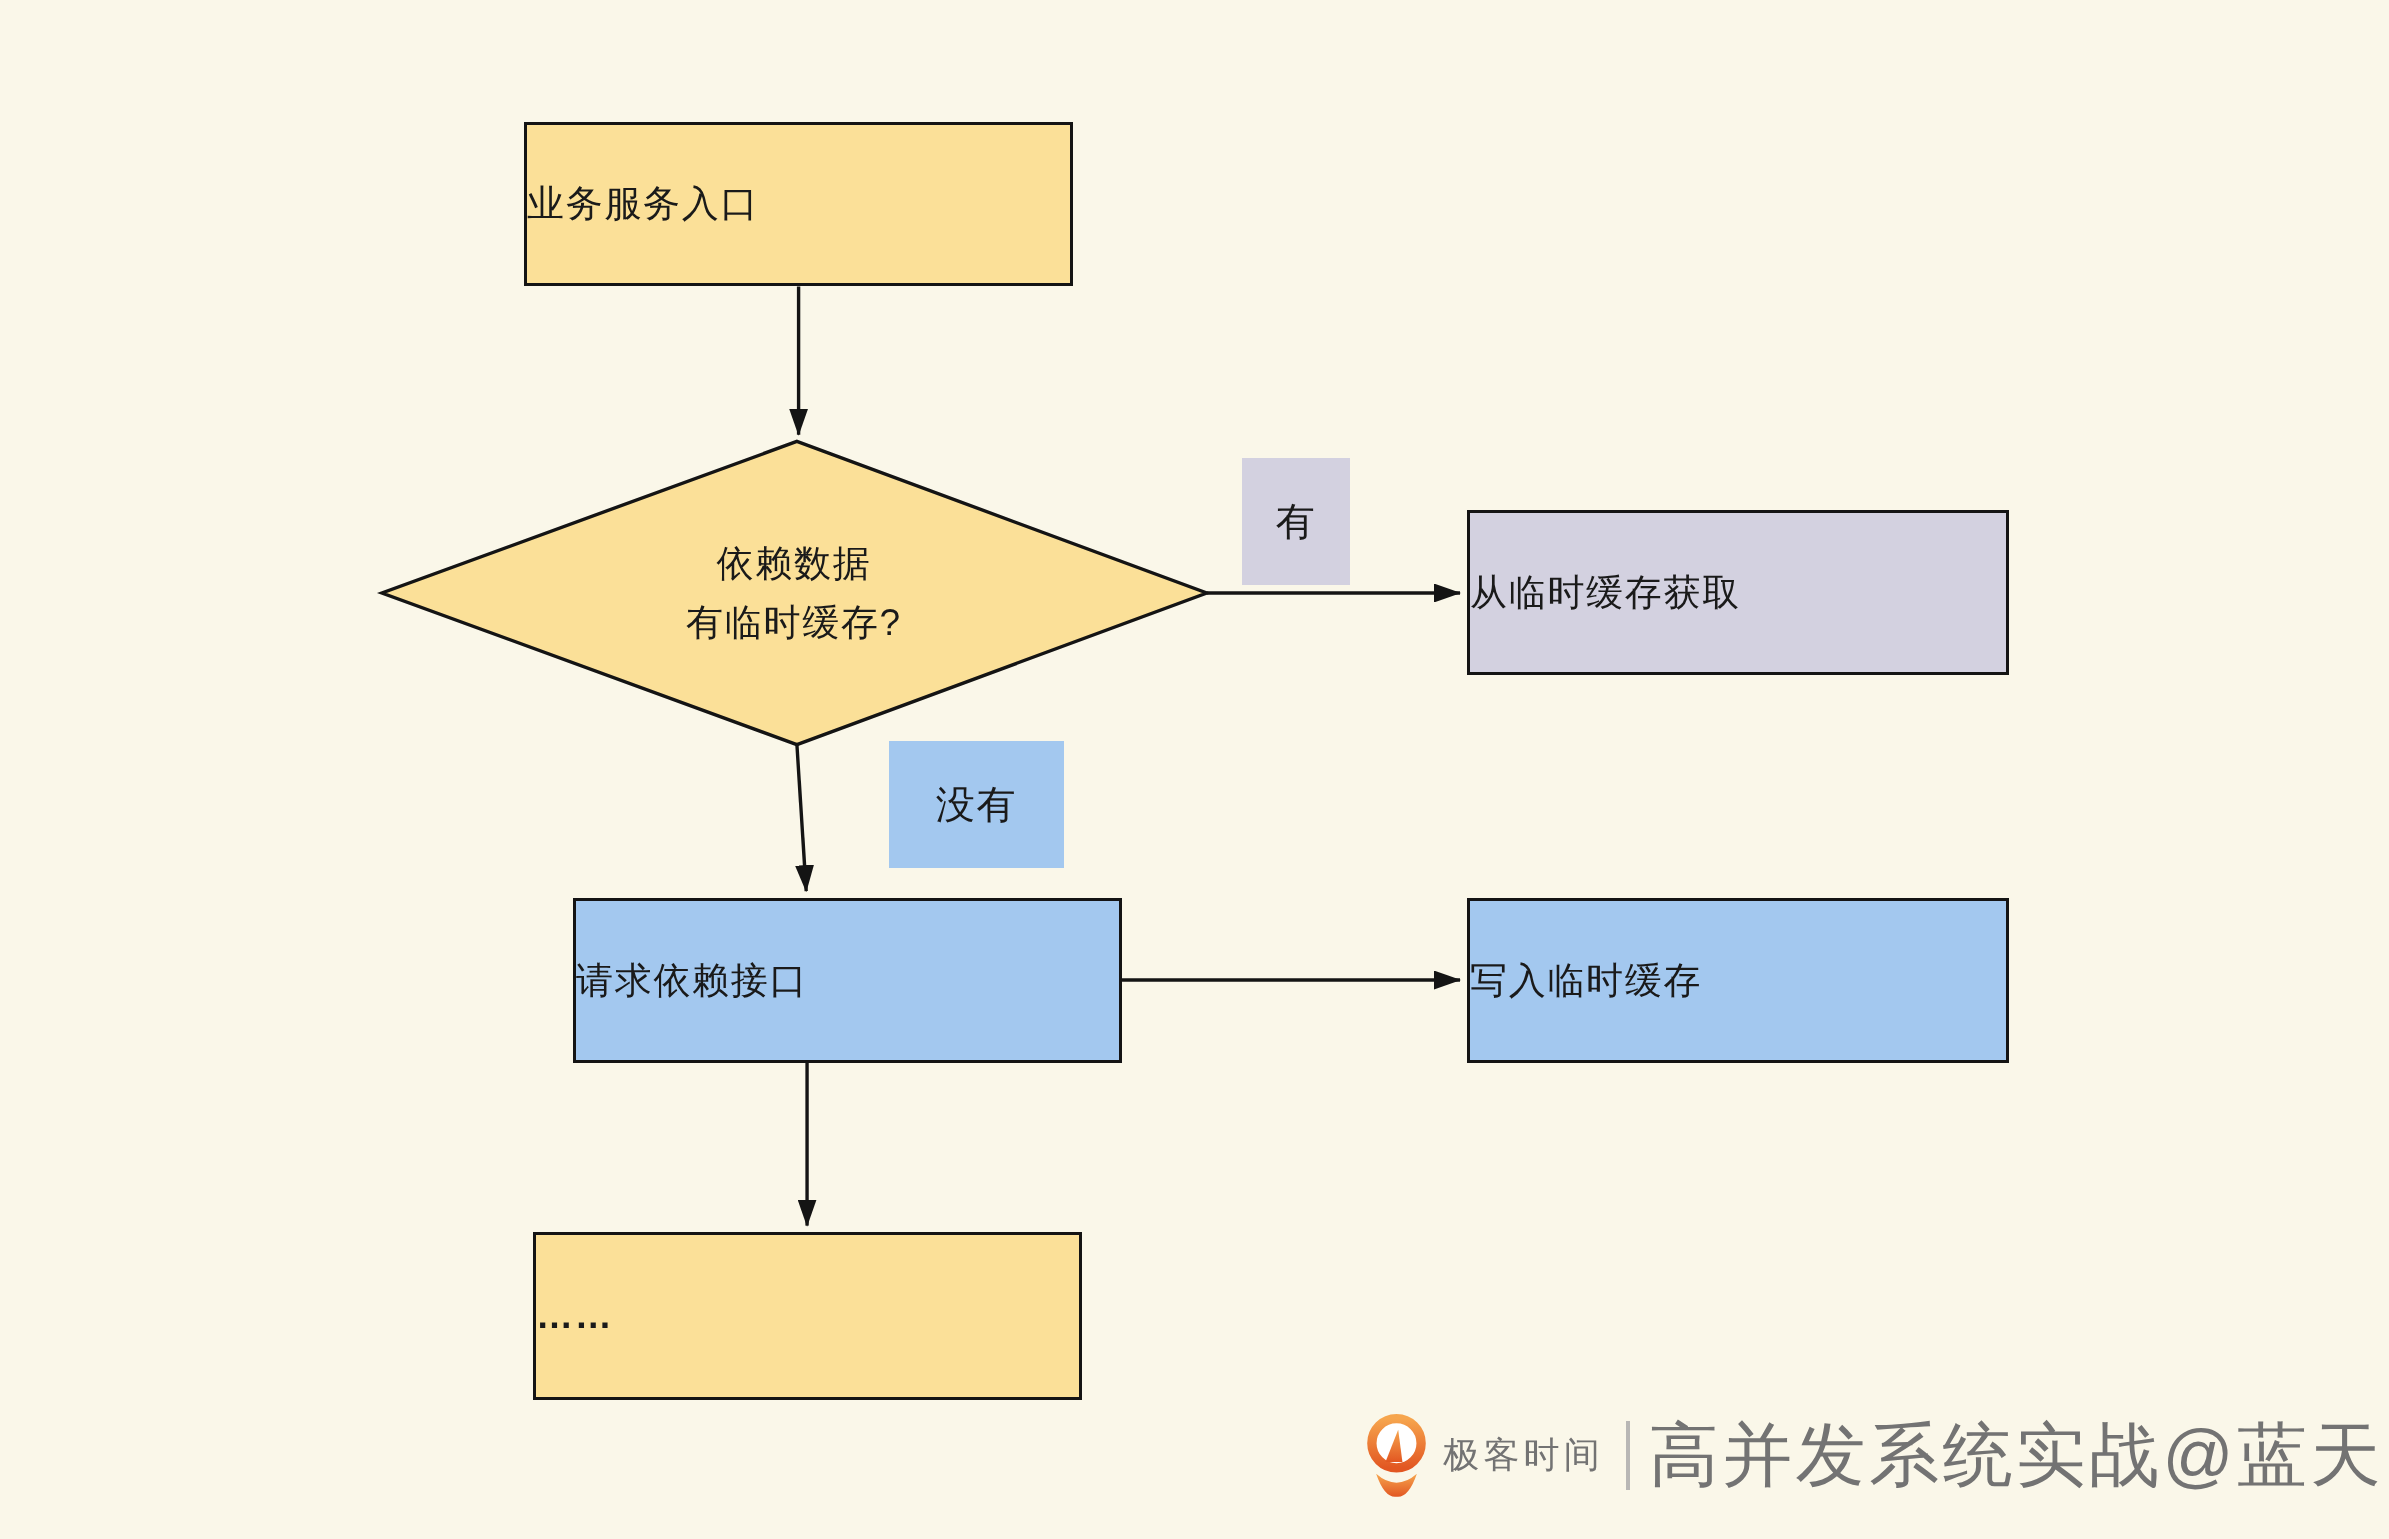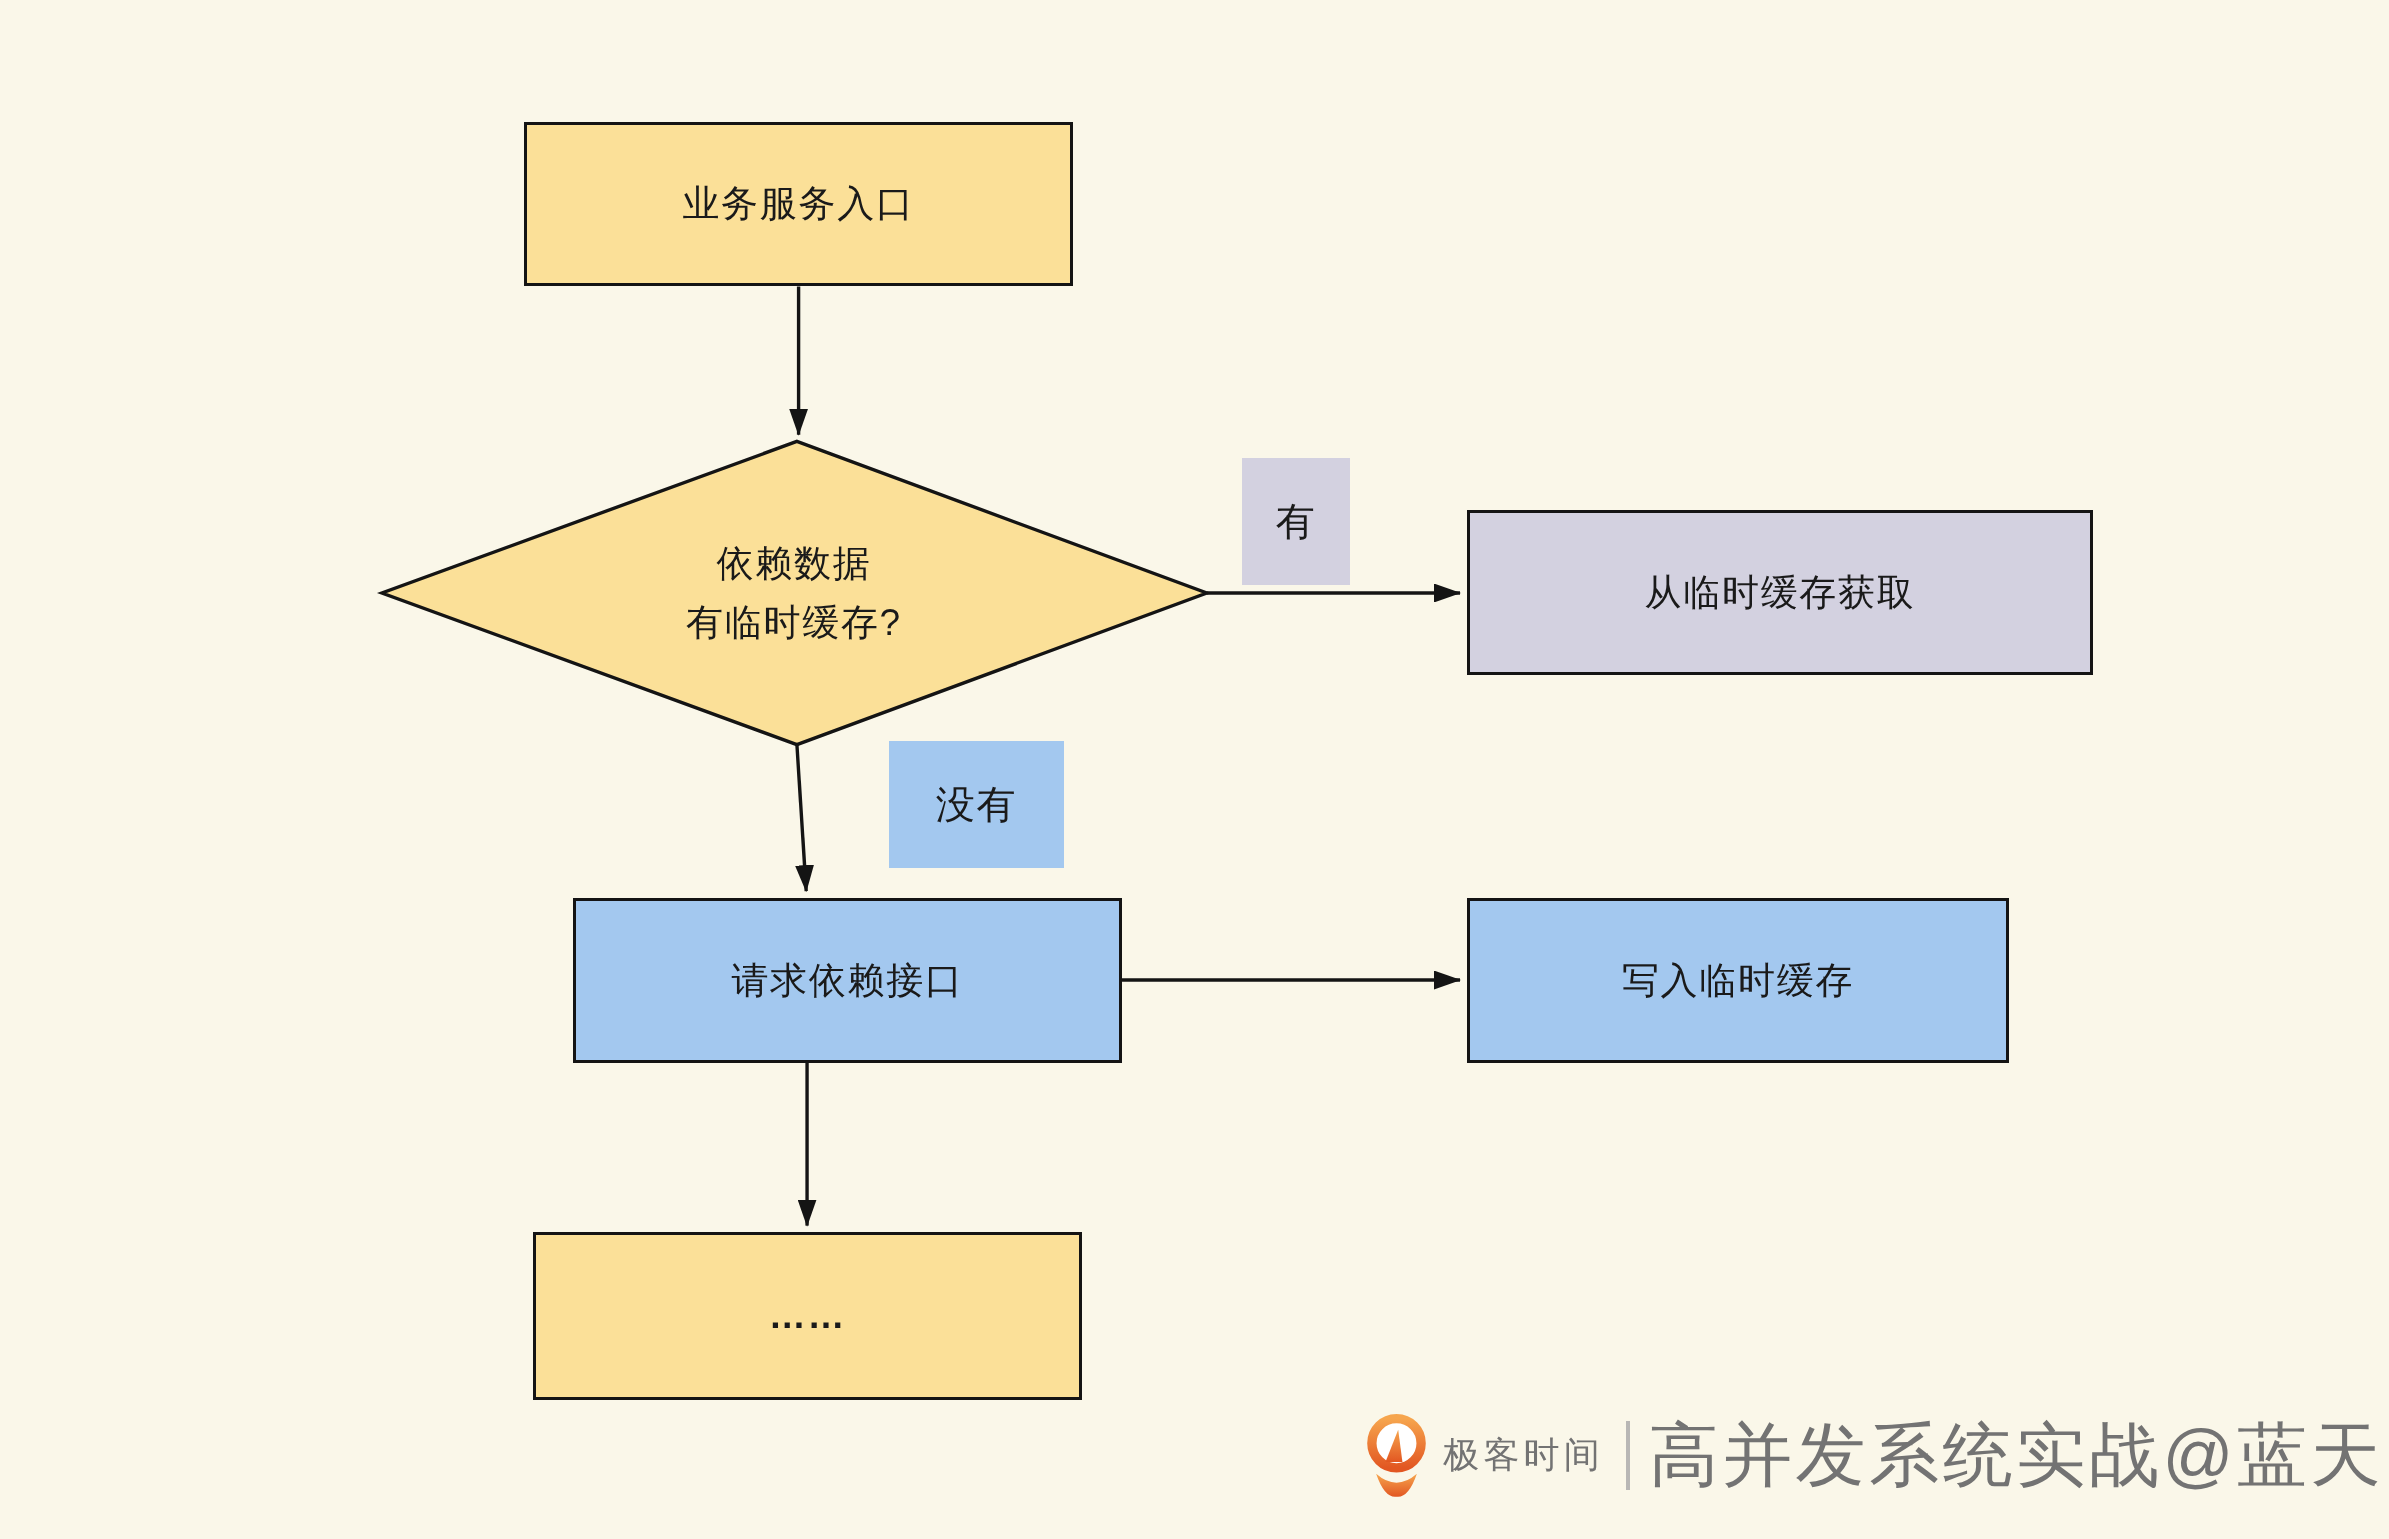--- a/index.html
+++ b/index.html
@@ -20,31 +20,31 @@
     left: 0; top: 0;
     width: 2389px;
     height: 1540px;
   }
   .node {
     position: absolute;
     box-sizing: border-box;
     border: 3.4px solid #141414;
     display: flex;
     align-items: center;
-    justify-content: center;
+    justify-content: flex-start;
     color: #1A1A1A;
     font-size: 37px;
     letter-spacing: 1.7px;
   }
   .node--yellow   { background: #FBE098; }
   .node--blue     { background: #A3C8EF; }
   .node--lavender { background: #D3D1E0; }
 
   .node--entry     { left: 524px;  top: 122px;  width: 549px; height: 164px; }
-  .node--getcache  { left: 1467px; top: 510px;  width: 626px; height: 165px; }
+  .node--getcache  { left: 1467px; top: 510px;  width: 542px; height: 165px; }
   .node--request   { left: 533px;  top: 898px; width: 549px; height: 165px; margin-left: 40px; }
   .node--write     { left: 1467px; top: 898px; width: 542px; height: 165px; }
   .node--ellipsis  { left: 533px;  top: 1232px; width: 549px; height: 168px; font-weight: 700; }
 
   .decision-text {
     position: absolute;
     left: 540px;
     top: 534px;
     width: 508px;
     text-align: center;

